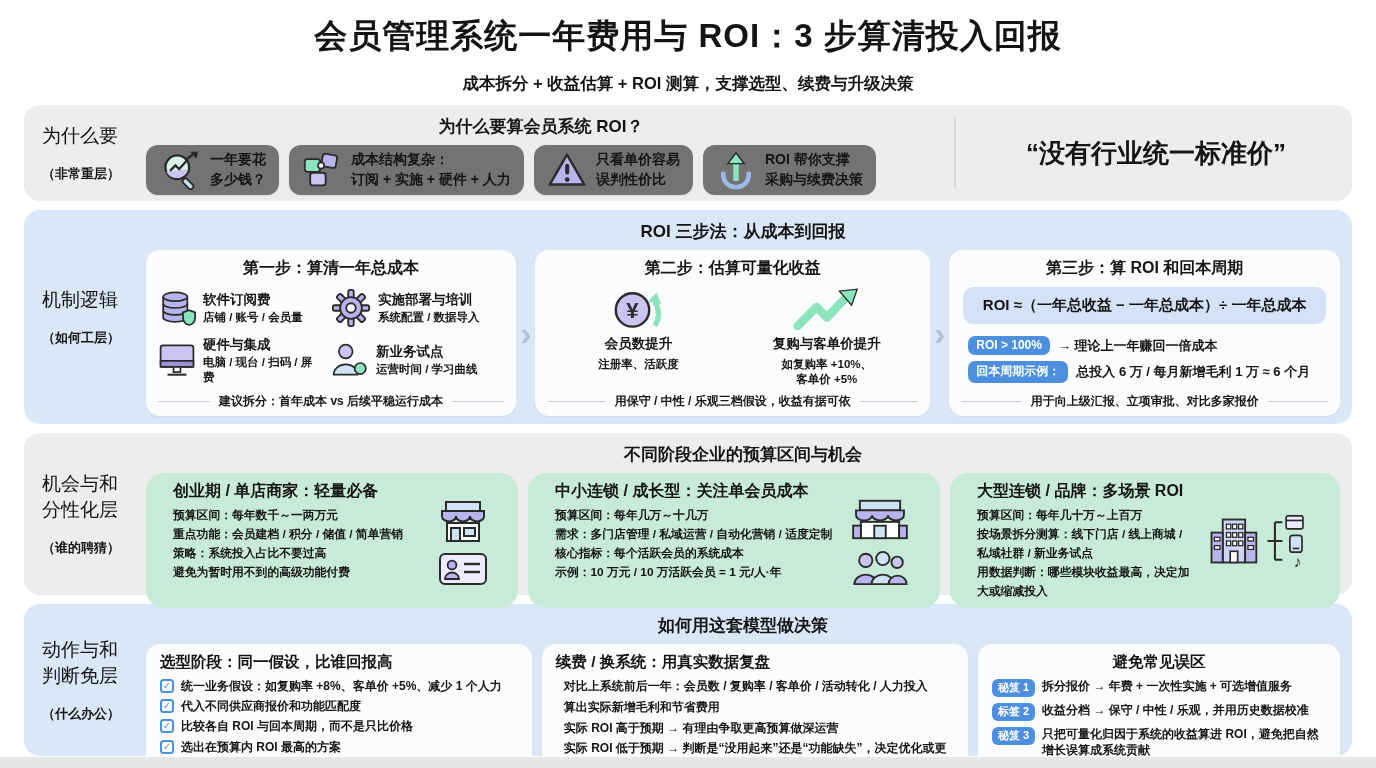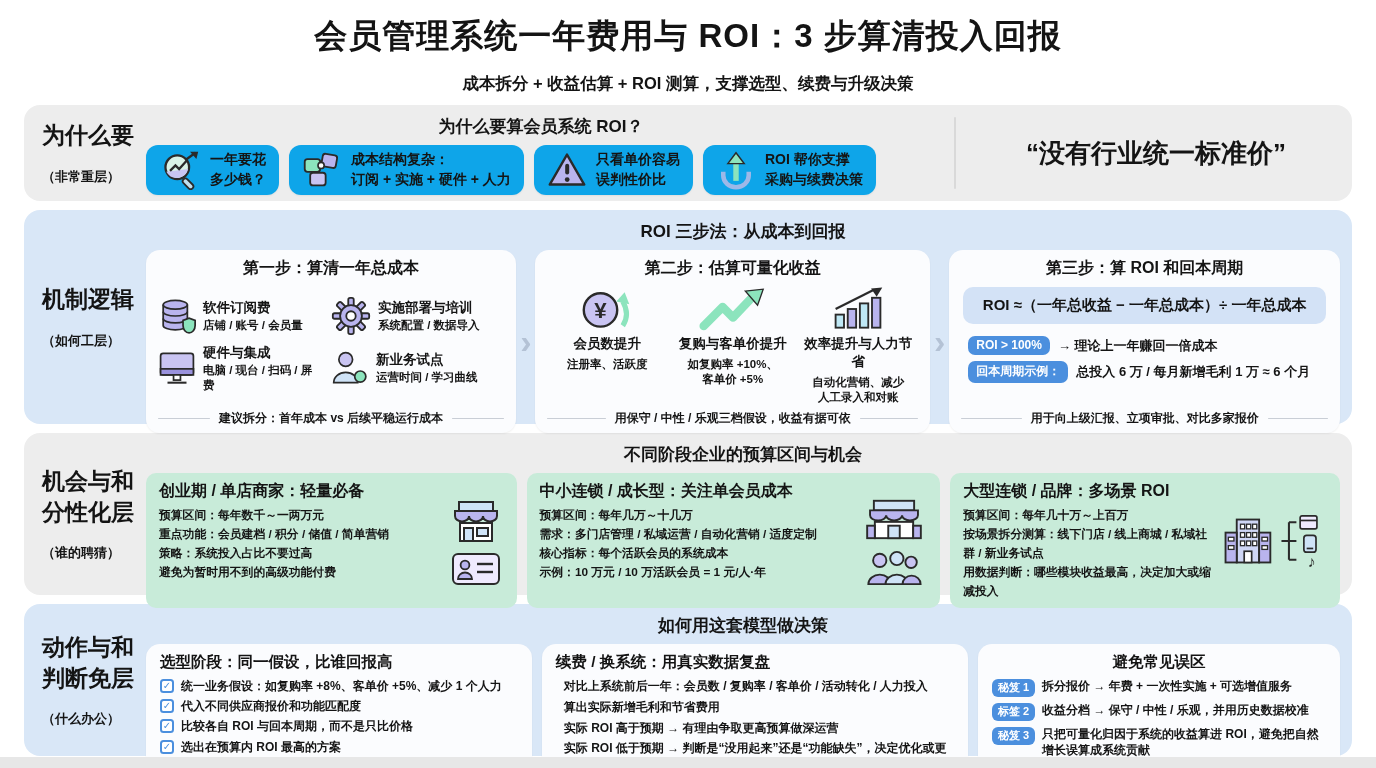--- a/index.html
+++ b/index.html
@@ -10,30 +10,30 @@
   }
   .hdr { text-align:center; padding-top:14px; margin-bottom:10px; }
   .hdr h1 { font-size:33px; font-weight:800; letter-spacing:1px; }
   .hdr .sub { font-size:16.5px; font-weight:700; margin-top:14px; }
 
   .band { display:flex; margin:0 24px 9px; border-radius:16px; padding:8px 12px; }
   .band.gray { background:#ededed; }
   .band.blue { background:#d9e7f7; }
 
   .side { width:110px; flex:none; display:flex; flex-direction:column; justify-content:center; padding-left:6px; }
-  .side-title { font-size:23px; font-weight:700; line-height:1.32; white-space:pre-line; }
+  .side-title { font-size:19px; font-weight:400; line-height:1.32; white-space:pre-line; }
   .side-sub { font-size:13px; font-weight:700; margin-top:17px; }
 
   .main { flex:1; display:flex; flex-direction:column; min-width:0; }
   .band-title { text-align:center; font-size:17px; font-weight:800; margin:2px 0 7px; }
 
   
   .band.why { height:96px; }
   .why-cards { display:flex; gap:10px; flex:1; align-items:stretch; }
-  .why-card { background:#0ea5e9; border-radius:12px; padding:5px 13px; display:flex; align-items:center; gap:9px;
+  .why-card { background:#737373; border-radius:12px; padding:5px 13px; display:flex; align-items:center; gap:9px;
               font-size:14px; font-weight:800; line-height:1.4; box-shadow:0 1px 2px rgba(0,0,0,.06); }
   .why-card .t { white-space:pre-line; }
   .vdiv { width:2px; background:#d9d9d9; margin:4px 16px 4px 18px; border-radius:1px; flex:none; }
   .quote { width:368px; flex:none; display:flex; flex-direction:column; justify-content:center; text-align:center; }
   .quote-main { font-size:26px; font-weight:800; }
   .quote-sub { font-size:14.5px; font-weight:700; margin-top:7px; }
 
   
   .band.steps { height:214px; }
   .steps-row { display:flex; flex:1; align-items:stretch; gap:3px; min-width:0; }
@@ -51,21 +51,21 @@
   .gain-row { display:flex; flex:1; gap:6px; padding-top:2px; }
   .gain-item { flex:1; display:flex; flex-direction:column; align-items:center; text-align:center; justify-content:flex-start; gap:3px; }
   .gain-item .it-title { font-size:13.5px; }
   .formula { background:#d3e2f6; border-radius:10px; text-align:center; font-size:15px; font-weight:800; padding:9px 4px; margin:3px 2px 9px; }
   .badge-row { display:flex; align-items:center; gap:8px; margin:3px 7px; font-size:13px; font-weight:700; }
   .badge { background:#4b8fde; color:#fff; font-size:12px; font-weight:800; padding:2px 8px 3px; border-radius:7px; white-space:nowrap; flex:none; }
 
   
   .band.segs { height:162px; }
   .seg-row { display:flex; flex:1; gap:10px; min-width:0; }
-  .seg-card { background:#c8ebd9; border-radius:10px; padding:8px 13px 6px; display:flex; gap:6px; min-width:0; }
+  .seg-card { background:#c8ebd9; border-radius:18px; padding:8px 27px 6px; display:flex; gap:6px; min-width:0; }
   .seg-card.s1 { flex:375 1 0; } .seg-card.s2 { flex:422 1 0; } .seg-card.s3 { flex:396 1 0; }
   .seg-text { flex:1; min-width:0; }
   .seg-title { font-size:16px; font-weight:800; margin-bottom:4px; }
   .seg-line { font-size:11.8px; font-weight:600; line-height:1.62; }
   .seg-icons { flex:none; display:flex; flex-direction:column; align-items:center; justify-content:center; gap:7px; padding:0 2px; }
   .seg-icons.h { flex-direction:row; gap:4px; }
 
   
   .band.acts { height:152px; }
   .act-row { display:flex; flex:1; gap:10px; min-width:0; }
@@ -253,35 +253,20 @@
             <span>
               <svg width="68" height="46" viewBox="0 0 72 48">
                 <path d="M5 42 L25 22 l11 11 L56 12" stroke="#8ce4bd" stroke-width="9" fill="none" stroke-linecap="round" stroke-linejoin="round"></path>
                 <polygon points="49,5 68,3 62,20" fill="#8ce4bd" stroke="#2a2a2a" stroke-width="1.4"></polygon>
               </svg>
             </span>
             <div class="it-title">复购与客单价提升</div>
             <div class="it-sub">如复购率 +10%、
 客单价 +5%</div>
           </div>
-          <div class="gain-item">
-            <span>
-              <svg width="56" height="46" viewBox="0 0 60 48">
-                <rect x="6" y="30" width="9" height="14" fill="#bfe8f5" stroke="#2a2a2a" stroke-width="2"></rect>
-                <rect x="19" y="24" width="9" height="20" fill="#b9b4ee" stroke="#2a2a2a" stroke-width="2"></rect>
-                <rect x="32" y="18" width="9" height="26" fill="#bfe8f5" stroke="#2a2a2a" stroke-width="2"></rect>
-                <rect x="45" y="12" width="9" height="32" fill="#b9b4ee" stroke="#2a2a2a" stroke-width="2"></rect>
-                <path d="M6 24 L46 4" stroke="#2a2a2a" stroke-width="2.4"></path>
-                <polygon points="44,2 56,1 50,11" fill="#2a2a2a"></polygon>
-              </svg>
-            </span>
-            <div class="it-title">效率提升与人力节省</div>
-            <div class="it-sub">自动化营销、减少
-人工录入和对账</div>
-          </div>
         </div>
         <div class="hr-text">用保守 / 中性 / 乐观三档假设，收益有据可依</div>
       </div>
       <div class="chev">›</div>
 
       <div class="step-card c3">
         <div class="step-title">第三步：算 ROI 和回本周期</div>
         <div class="formula">ROI ≈（一年总收益 − 一年总成本）÷ 一年总成本</div>
         <div class="badge-row">
           <span class="badge">ROI &gt; 100%</span>

